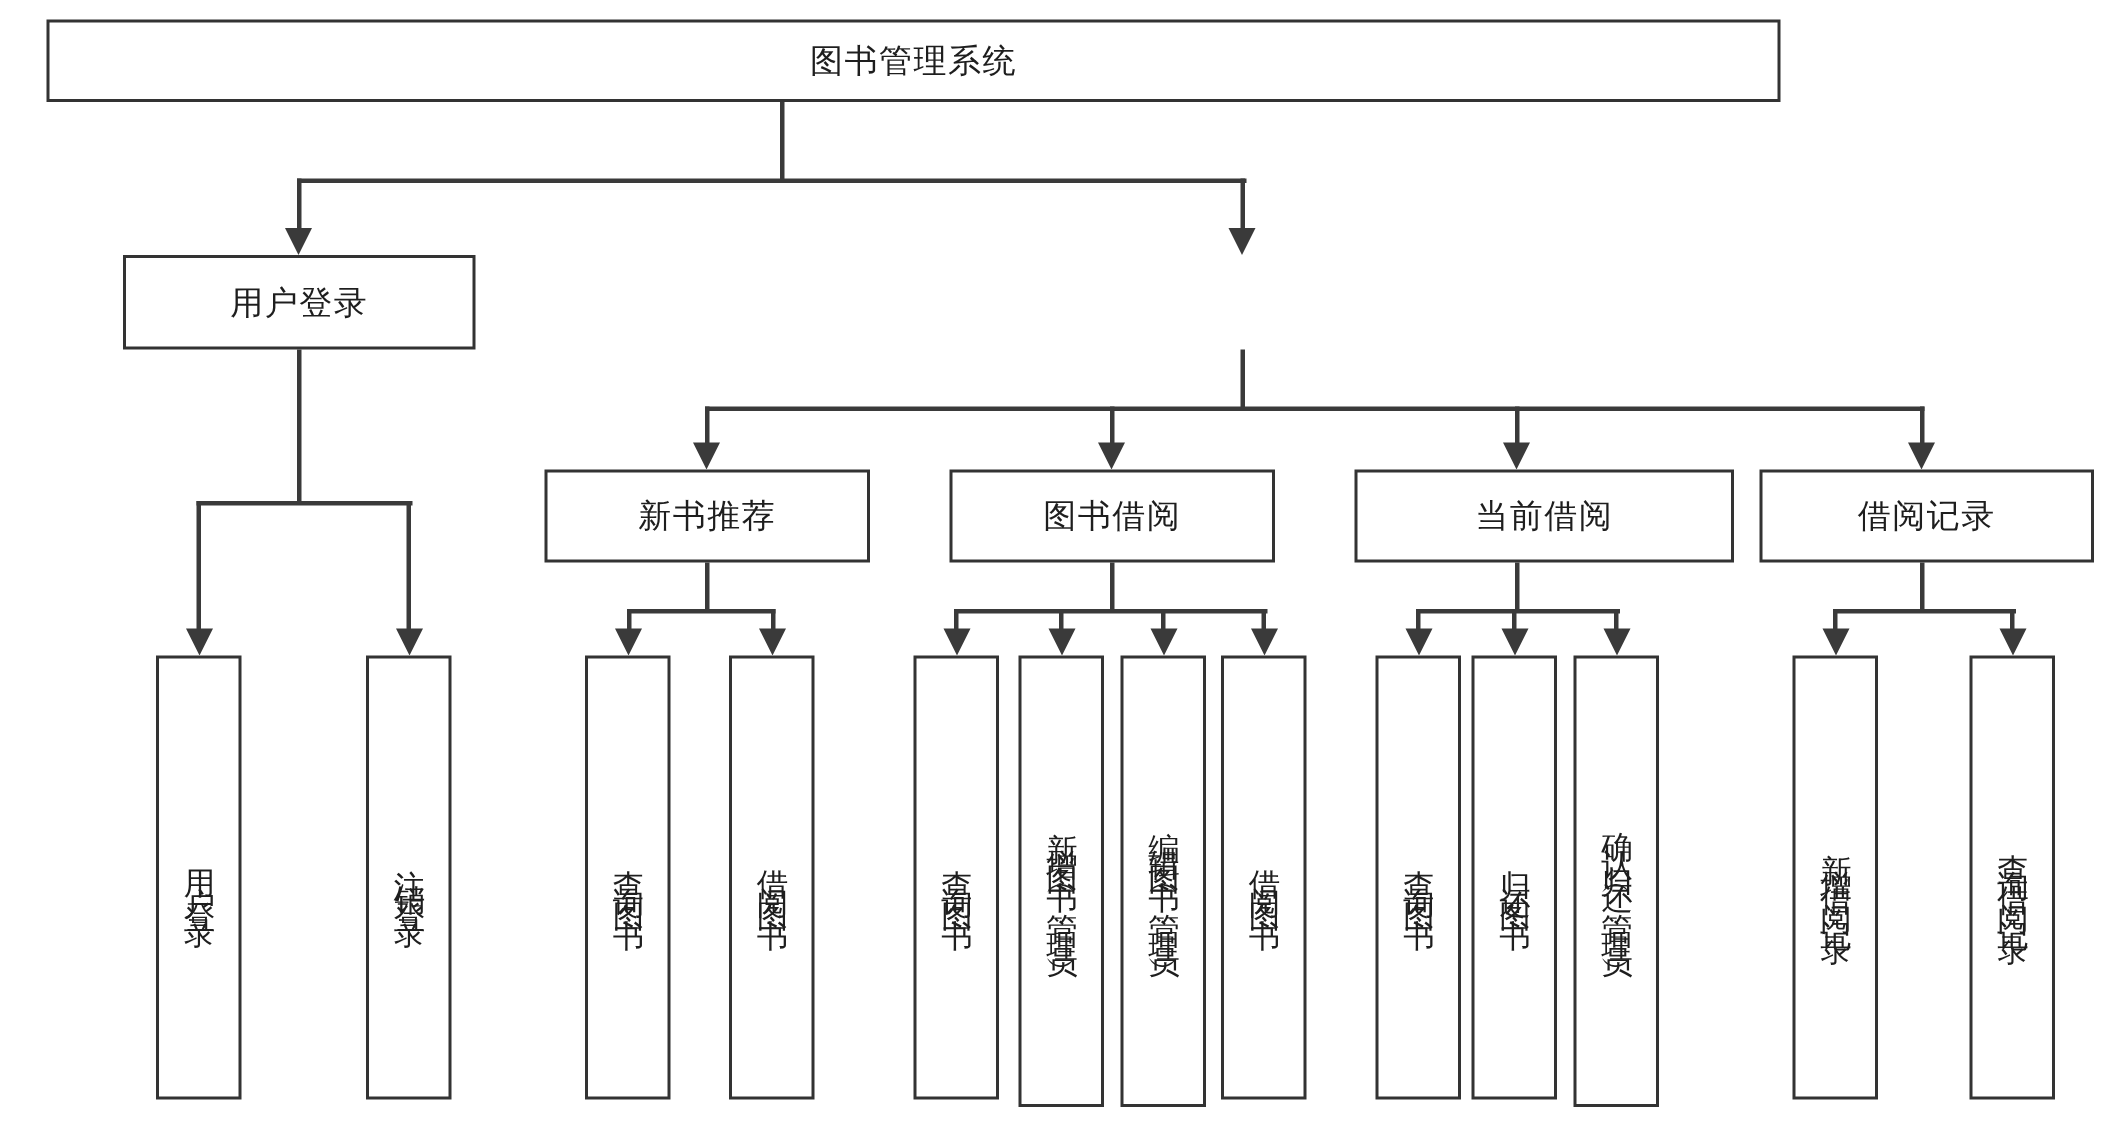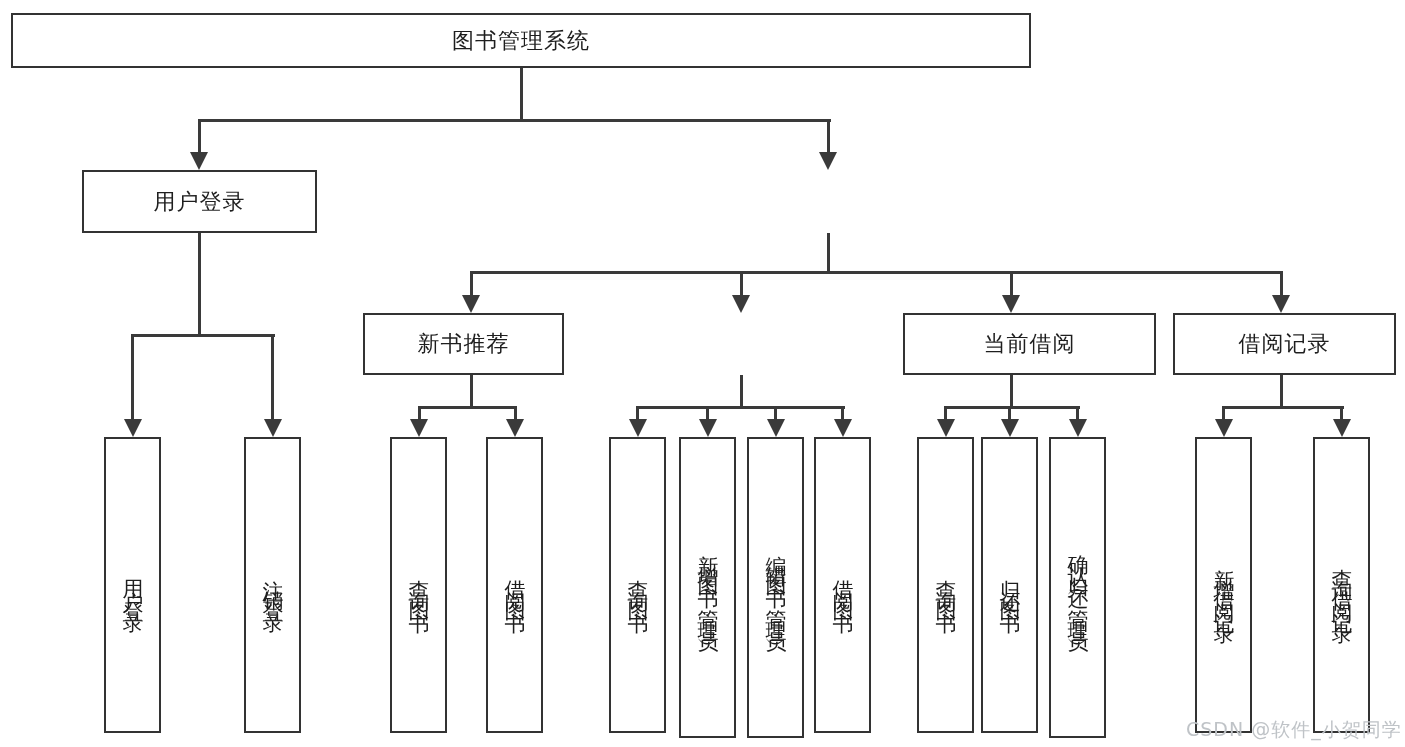--- a/index.html
+++ b/index.html
@@ -37,21 +37,21 @@
   .watermark{
     position:absolute;left:1186px;top:717px;
     font-size:19px;color:var(--wm);letter-spacing:1px;white-space:nowrap;
   }
 </style>
 </head>
 <body>
 
 <div class="canvas">
 
-  <div class="box h" style="left:11px;top:13px;width:1020px;height:55px">
+  <div class="box h" style="left:31px;top:13px;width:1156px;height:55px">
     <span>图书管理系统</span>
   </div>
 
   <div class="vline" style="left:520px;top:68px;height:53px"></div>
   <div class="hline" style="left:198px;top:119px;width:633px"></div>
   <div class="vline" style="left:198px;top:119px;height:36px"></div>
   <div class="arrow" style="left:190px;top:152px"></div>
   <div class="vline" style="left:827px;top:119px;height:36px"></div>
   <div class="arrow" style="left:819px;top:152px"></div>
 
@@ -70,22 +70,25 @@
   <div class="hline" style="left:470px;top:271px;width:813px"></div>
   <div class="vline" style="left:470px;top:271px;height:26px"></div>
   <div class="arrow" style="left:462px;top:295px"></div>
   <div class="vline" style="left:740px;top:271px;height:26px"></div>
   <div class="arrow" style="left:732px;top:295px"></div>
   <div class="vline" style="left:1010px;top:271px;height:26px"></div>
   <div class="arrow" style="left:1002px;top:295px"></div>
   <div class="vline" style="left:1280px;top:271px;height:26px"></div>
   <div class="arrow" style="left:1272px;top:295px"></div>
 
-  <div class="box h" style="left:363px;top:313px;width:201px;height:62px">
+  <div class="box h" style="left:363px;top:313px;width:217px;height:62px">
     <span>新书推荐</span>
+  </div>
+  <div class="box h" style="left:633px;top:313px;width:217px;height:62px">
+    <span>图书借阅</span>
   </div>
   <div class="box h" style="left:903px;top:313px;width:253px;height:62px">
     <span>当前借阅</span>
   </div>
   <div class="box h" style="left:1173px;top:313px;width:223px;height:62px">
     <span>借阅记录</span>
   </div>
 
   <div class="vline" style="left:470px;top:375px;height:33px"></div>
   <div class="hline" style="left:418px;top:406px;width:99px"></div>
@@ -158,15 +161,14 @@
     <span class="vtext">确认归还（管理员）</span>
   </div>
 
   <div class="box v" style="left:1195px;top:437px;width:57px;height:296px">
     <span class="vtext">新增借阅记录</span>
   </div>
   <div class="box v" style="left:1313px;top:437px;width:57px;height:296px">
     <span class="vtext">查询借阅记录</span>
   </div>
 
-  <div class="watermark">CSDN @软件_小贺同学</div>
 
 </div>
 
 </body></html>

